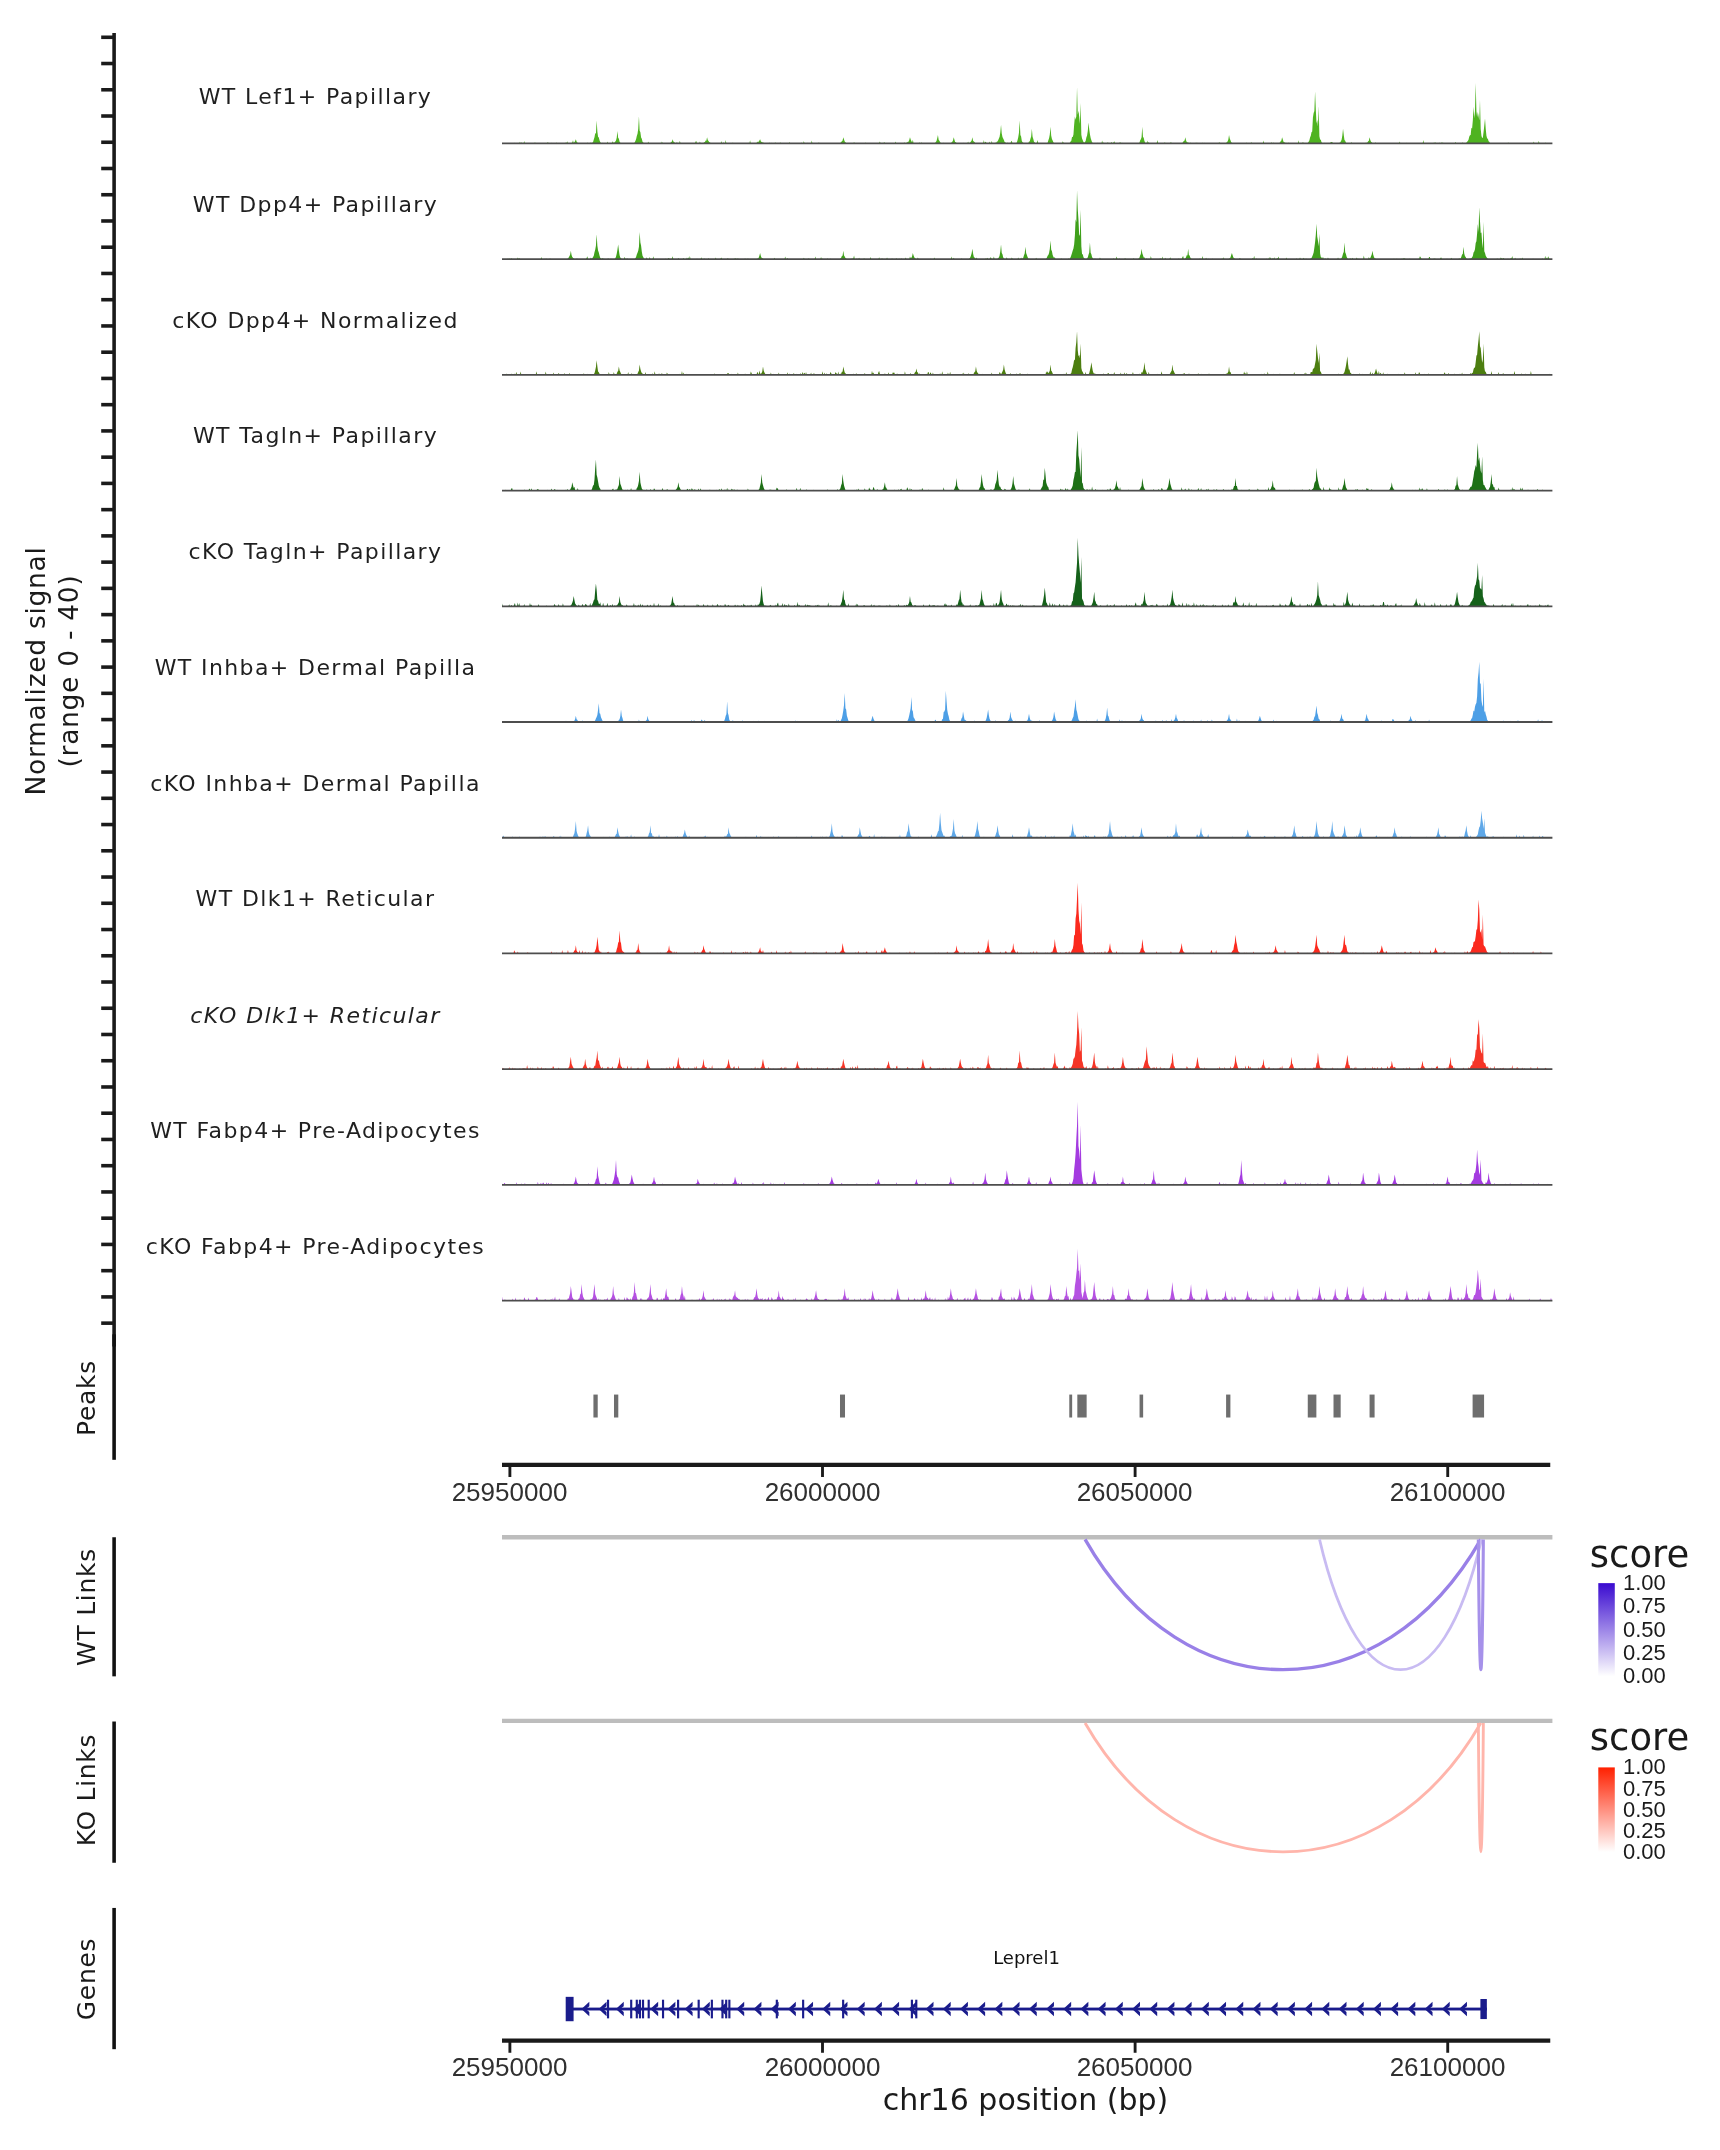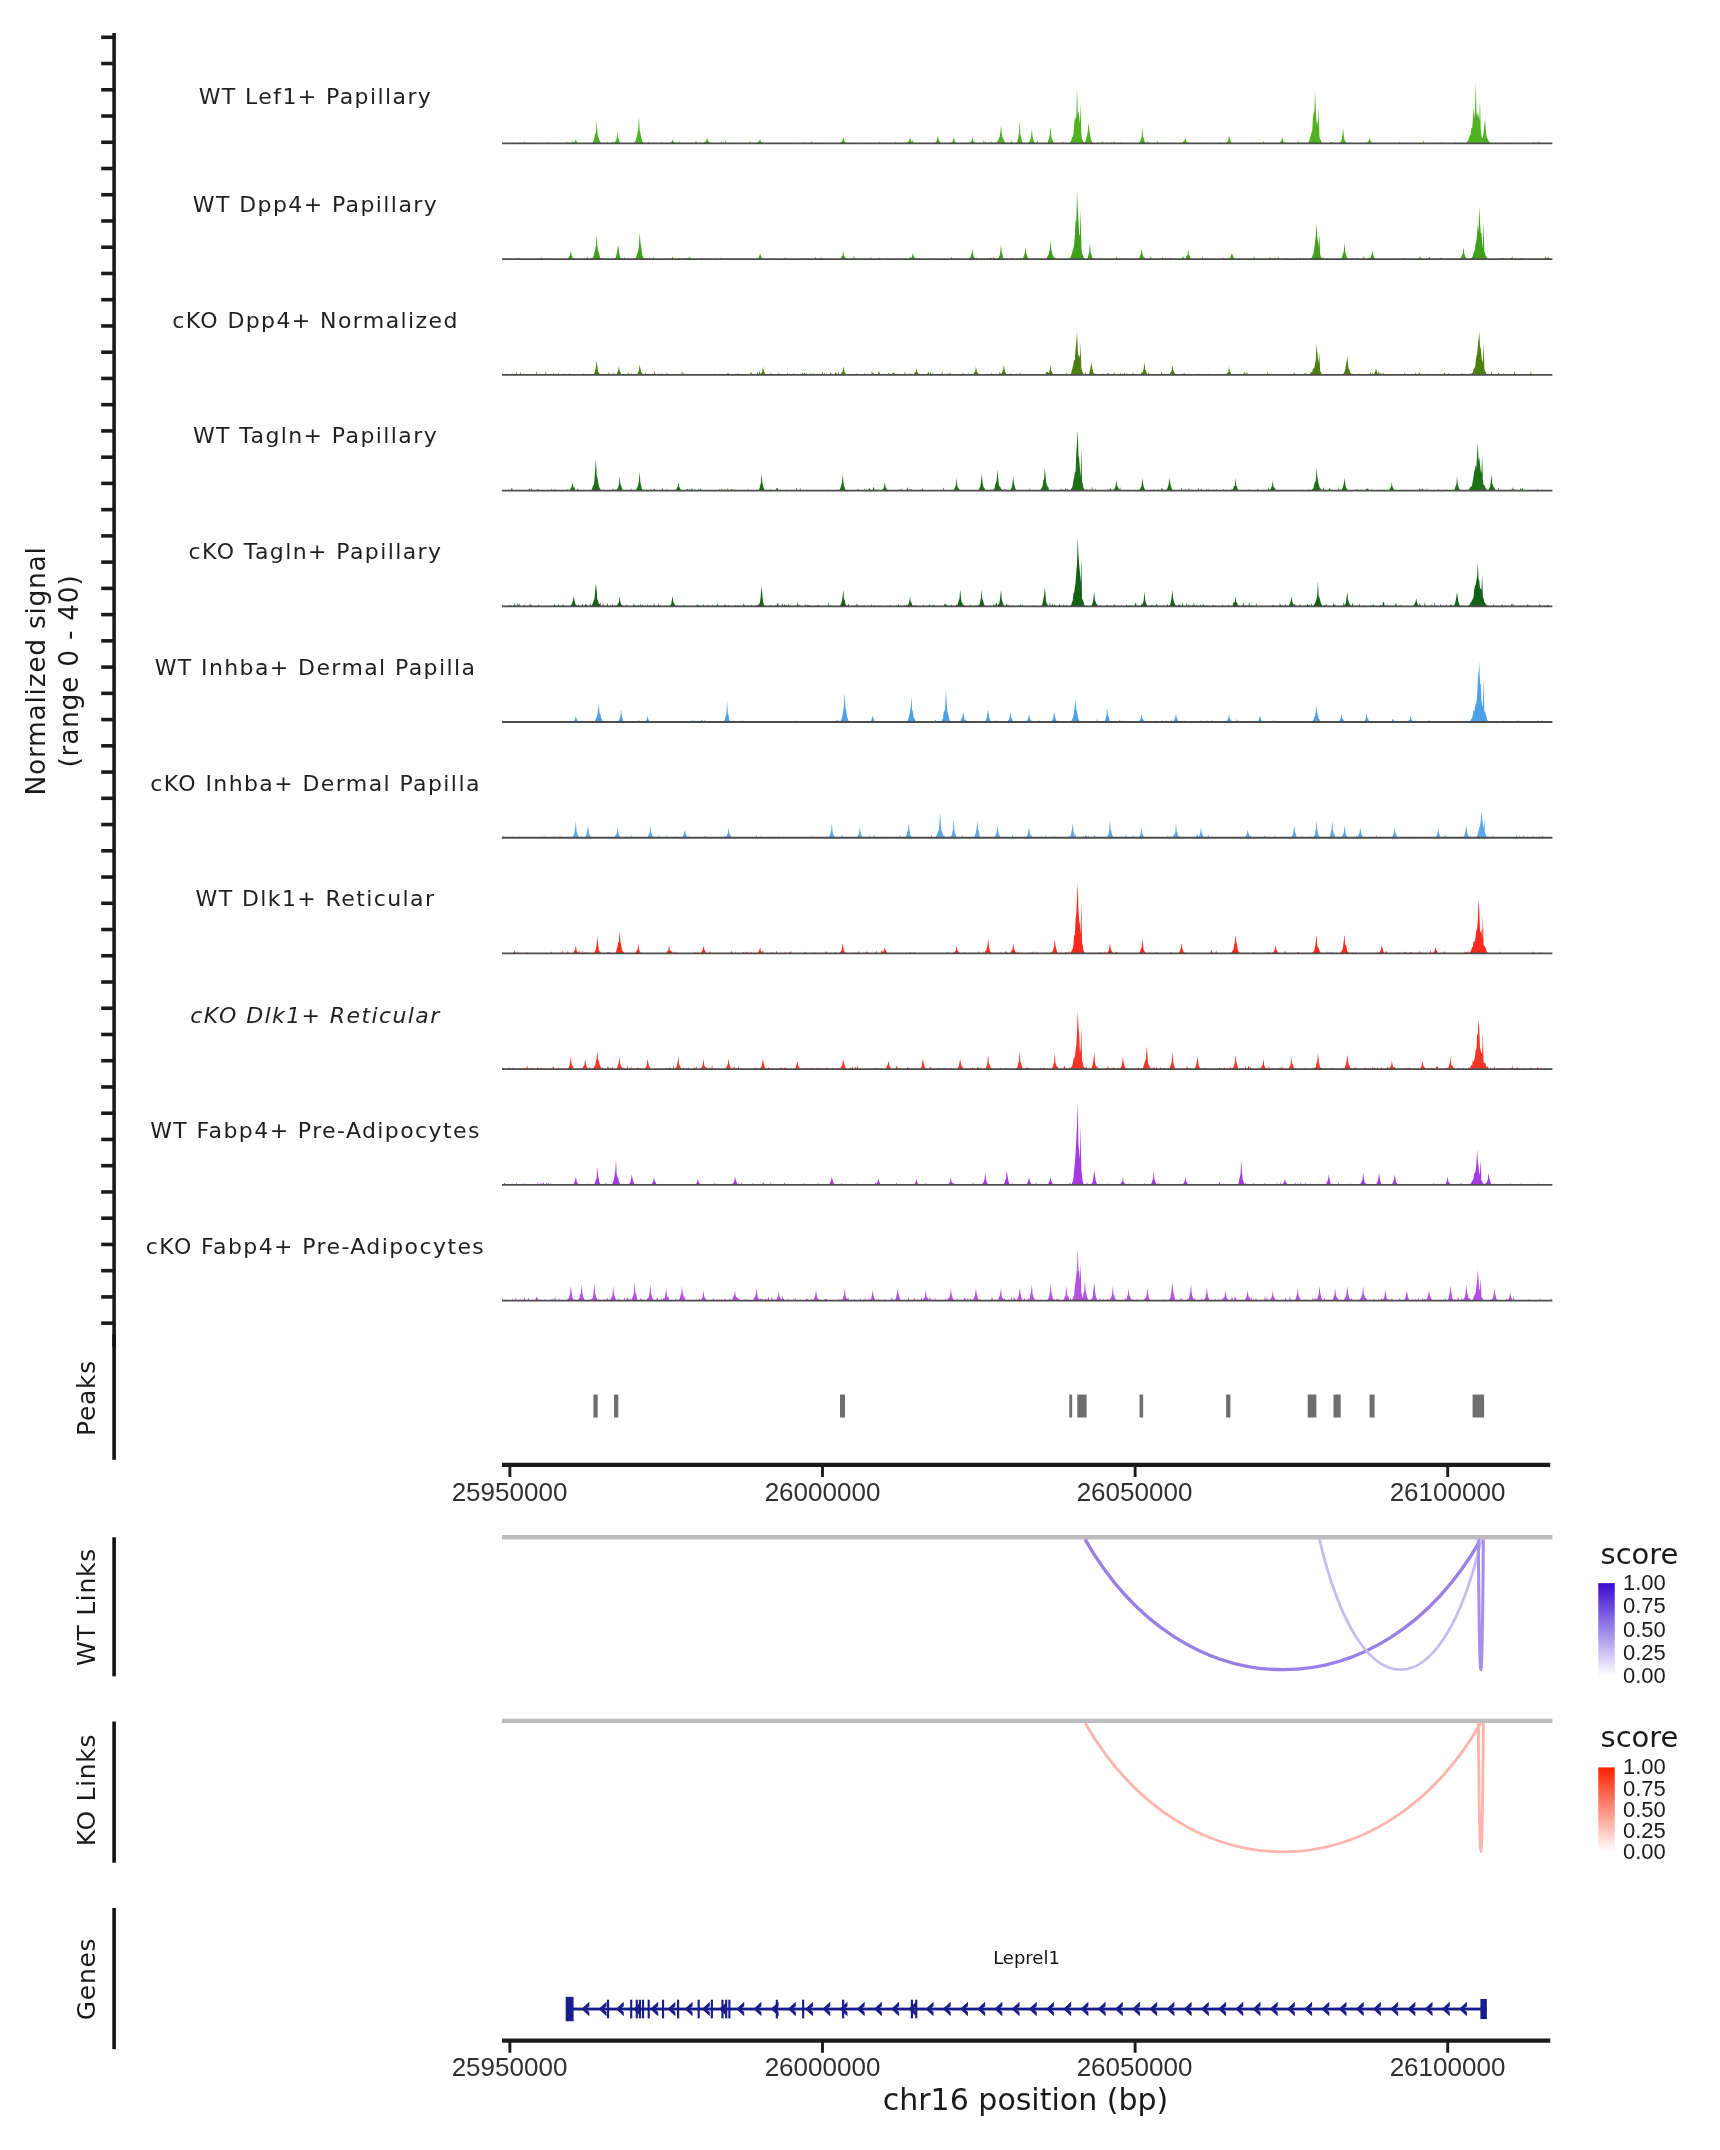--- a/index.html
+++ b/index.html
@@ -9,21 +9,21 @@
   .abs{position:absolute;}
   .track-label{left:43px;width:545px;text-align:center;font-size:22px;
                letter-spacing:1.4px;color:#1f1f1f;line-height:27px;white-space:nowrap;}
   .section-label{width:215px;text-align:center;font-size:25px;line-height:30px;
                  transform:rotate(-90deg);letter-spacing:0.7px;}
   .yaxis-label{width:1362px;text-align:center;font-size:26.5px;line-height:33px;
                transform:rotate(-90deg);letter-spacing:0.7px;}
   .tick-label{width:215px;text-align:center;font-size:26px;line-height:29px;
               font-family:"Liberation Sans", sans-serif;color:#303030;letter-spacing:0px;}
   .xlabel{width:645px;text-align:center;font-size:30px;line-height:33px;}
-  .score-title{width:129px;text-align:center;font-size:29px;line-height:33px;}
+  .score-title{width:129px;text-align:center;font-size:37px;line-height:33px;}
   .legend-tick{width:108px;text-align:left;font-size:22px;line-height:26px;
                font-family:"Liberation Sans", sans-serif;}
   .gene-label{width:287px;text-align:center;font-size:18px;line-height:23px;color:#111;}
 </style>
 </head>
 <body>
 
 <svg id="fig-svg" width="1721" height="2151" viewBox="0 0 2400 3000">
     <defs>
       <linearGradient id="grad-wt" x1="0" y1="0" x2="0" y2="1">

